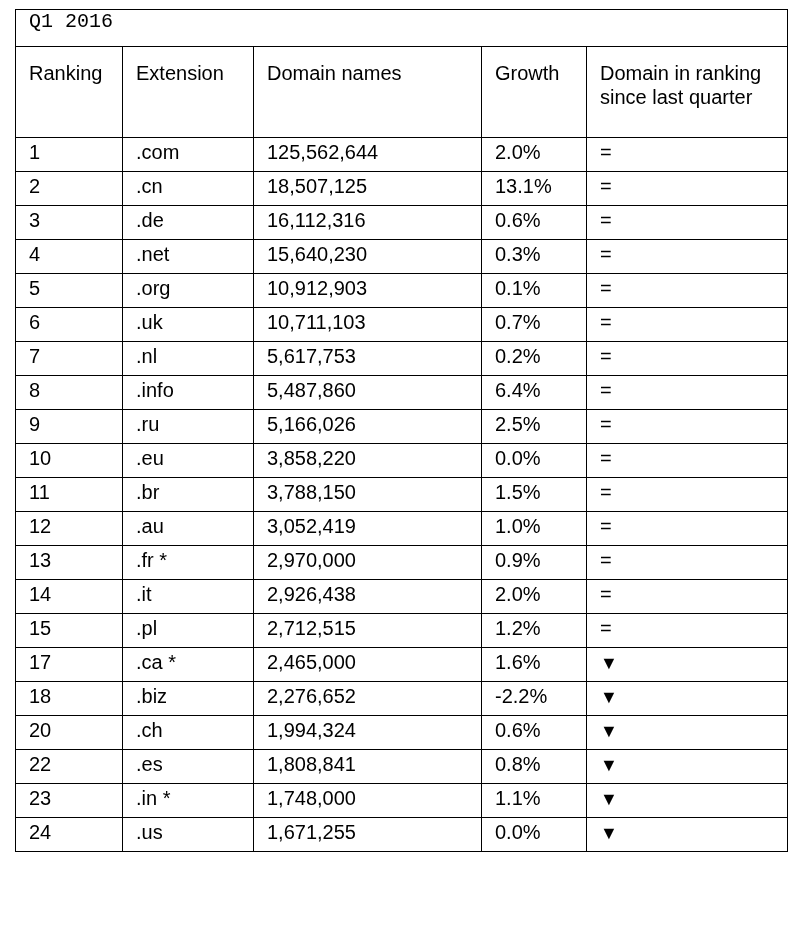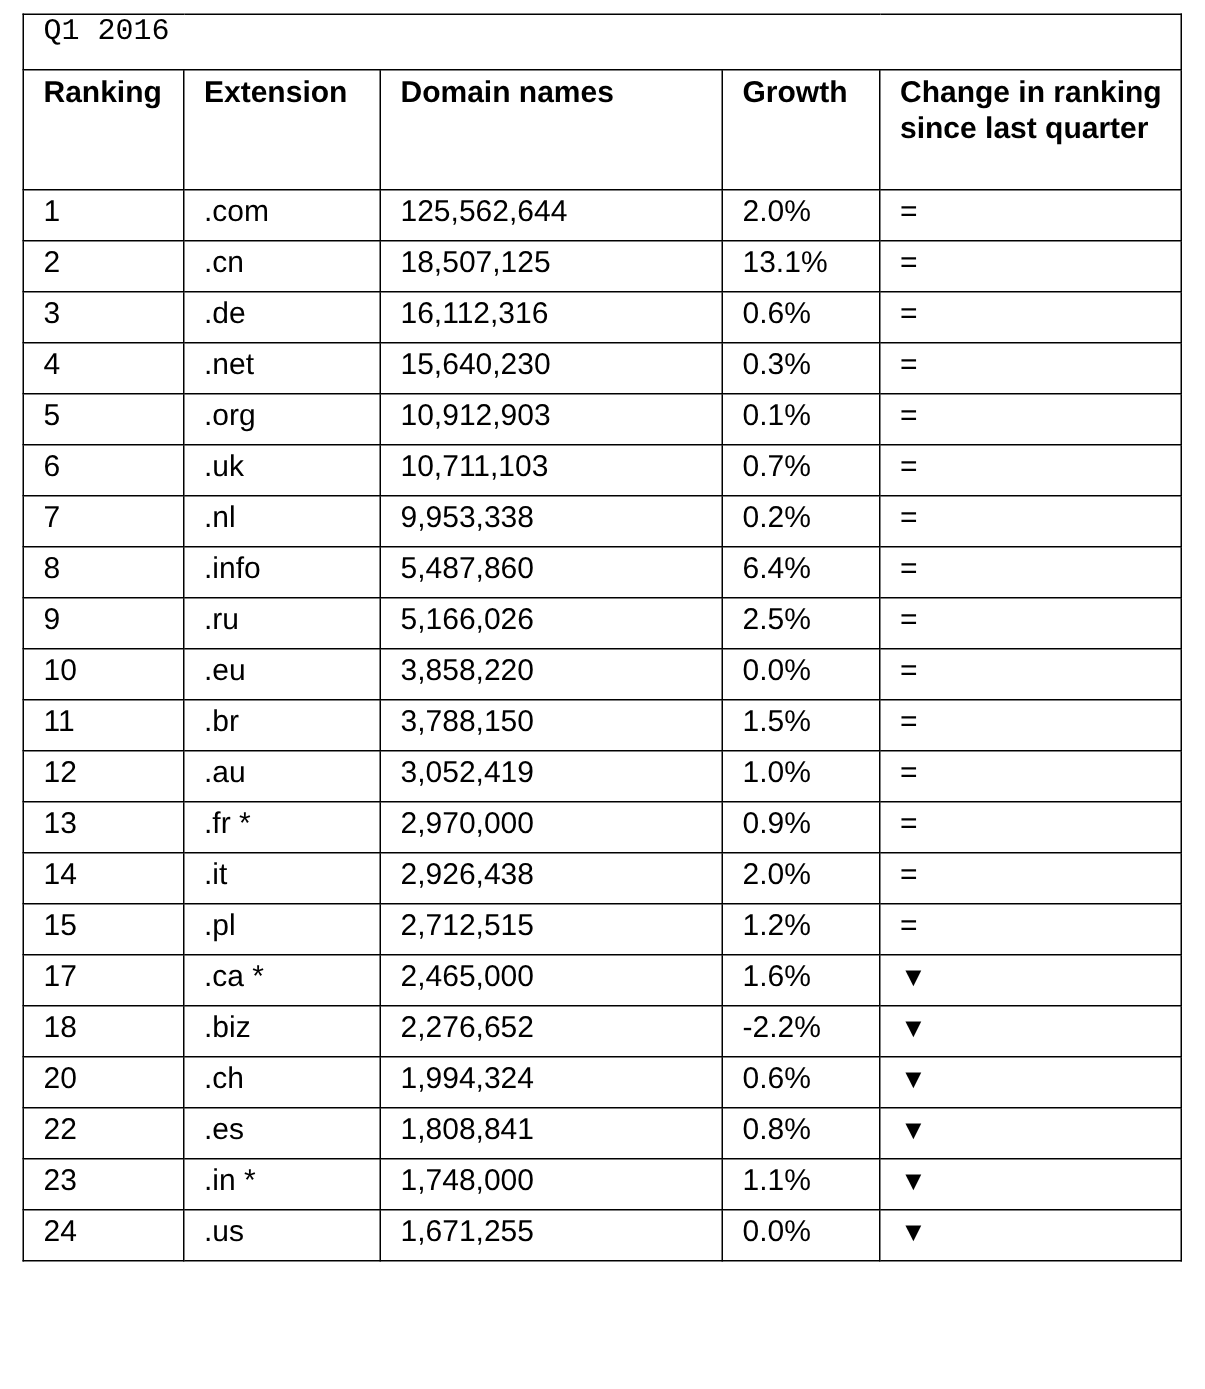--- a/index.html
+++ b/index.html
@@ -17,21 +17,21 @@
     text-align: left;
     vertical-align: top;
     font-weight: normal;
     line-height: 24px;
     overflow: hidden;
     white-space: nowrap;
   }
   th.title-cell {
     text-align: center; font-weight: bold; height: 36px; padding: 7px 0 0 0; line-height: 24px; font-family: Liberation Mono, monospace;
   }
-  tr.head-row th { height: 76px; padding-top: 3px; white-space: normal; font-weight: bold; }
+  tr.head-row th { height: 76px; padding-top: 14px; white-space: normal; }
   tr.data-row td { height: 31px; padding-top: 2px; }
   td.italic { }
   .arrow { font-size: 18px; }
 </style>
 </head>
 <body>
 
 <table class="ranking">
   <colgroup>
     <col style="width:107px">
@@ -42,21 +42,21 @@
   </colgroup>
   <thead>
     <tr>
       <th class="title-cell" colspan="5">Q1 2016</th>
     </tr>
     <tr class="head-row">
       <th>Ranking</th>
       <th>Extension</th>
       <th>Domain names</th>
       <th>Growth</th>
-      <th>Change in ranking since last quarter</th>
+      <th>Domain in ranking since last quarter</th>
     </tr>
   </thead>
   <tbody id="table-body">
       <tr class="data-row">
         <td>1</td>
         <td>.com</td>
         <td>125,562,644</td>
         <td>2.0%</td>
         <td><span class="">=</span></td>
       </tr>
@@ -91,21 +91,21 @@
       <tr class="data-row">
         <td>6</td>
         <td>.uk</td>
         <td>10,711,103</td>
         <td>0.7%</td>
         <td><span class="">=</span></td>
       </tr>
       <tr class="data-row">
         <td>7</td>
         <td>.nl</td>
-        <td>9,953,338</td>
+        <td>5,617,753</td>
         <td>0.2%</td>
         <td><span class="">=</span></td>
       </tr>
       <tr class="data-row">
         <td>8</td>
         <td>.info</td>
         <td>5,487,860</td>
         <td>6.4%</td>
         <td><span class="">=</span></td>
       </tr>

